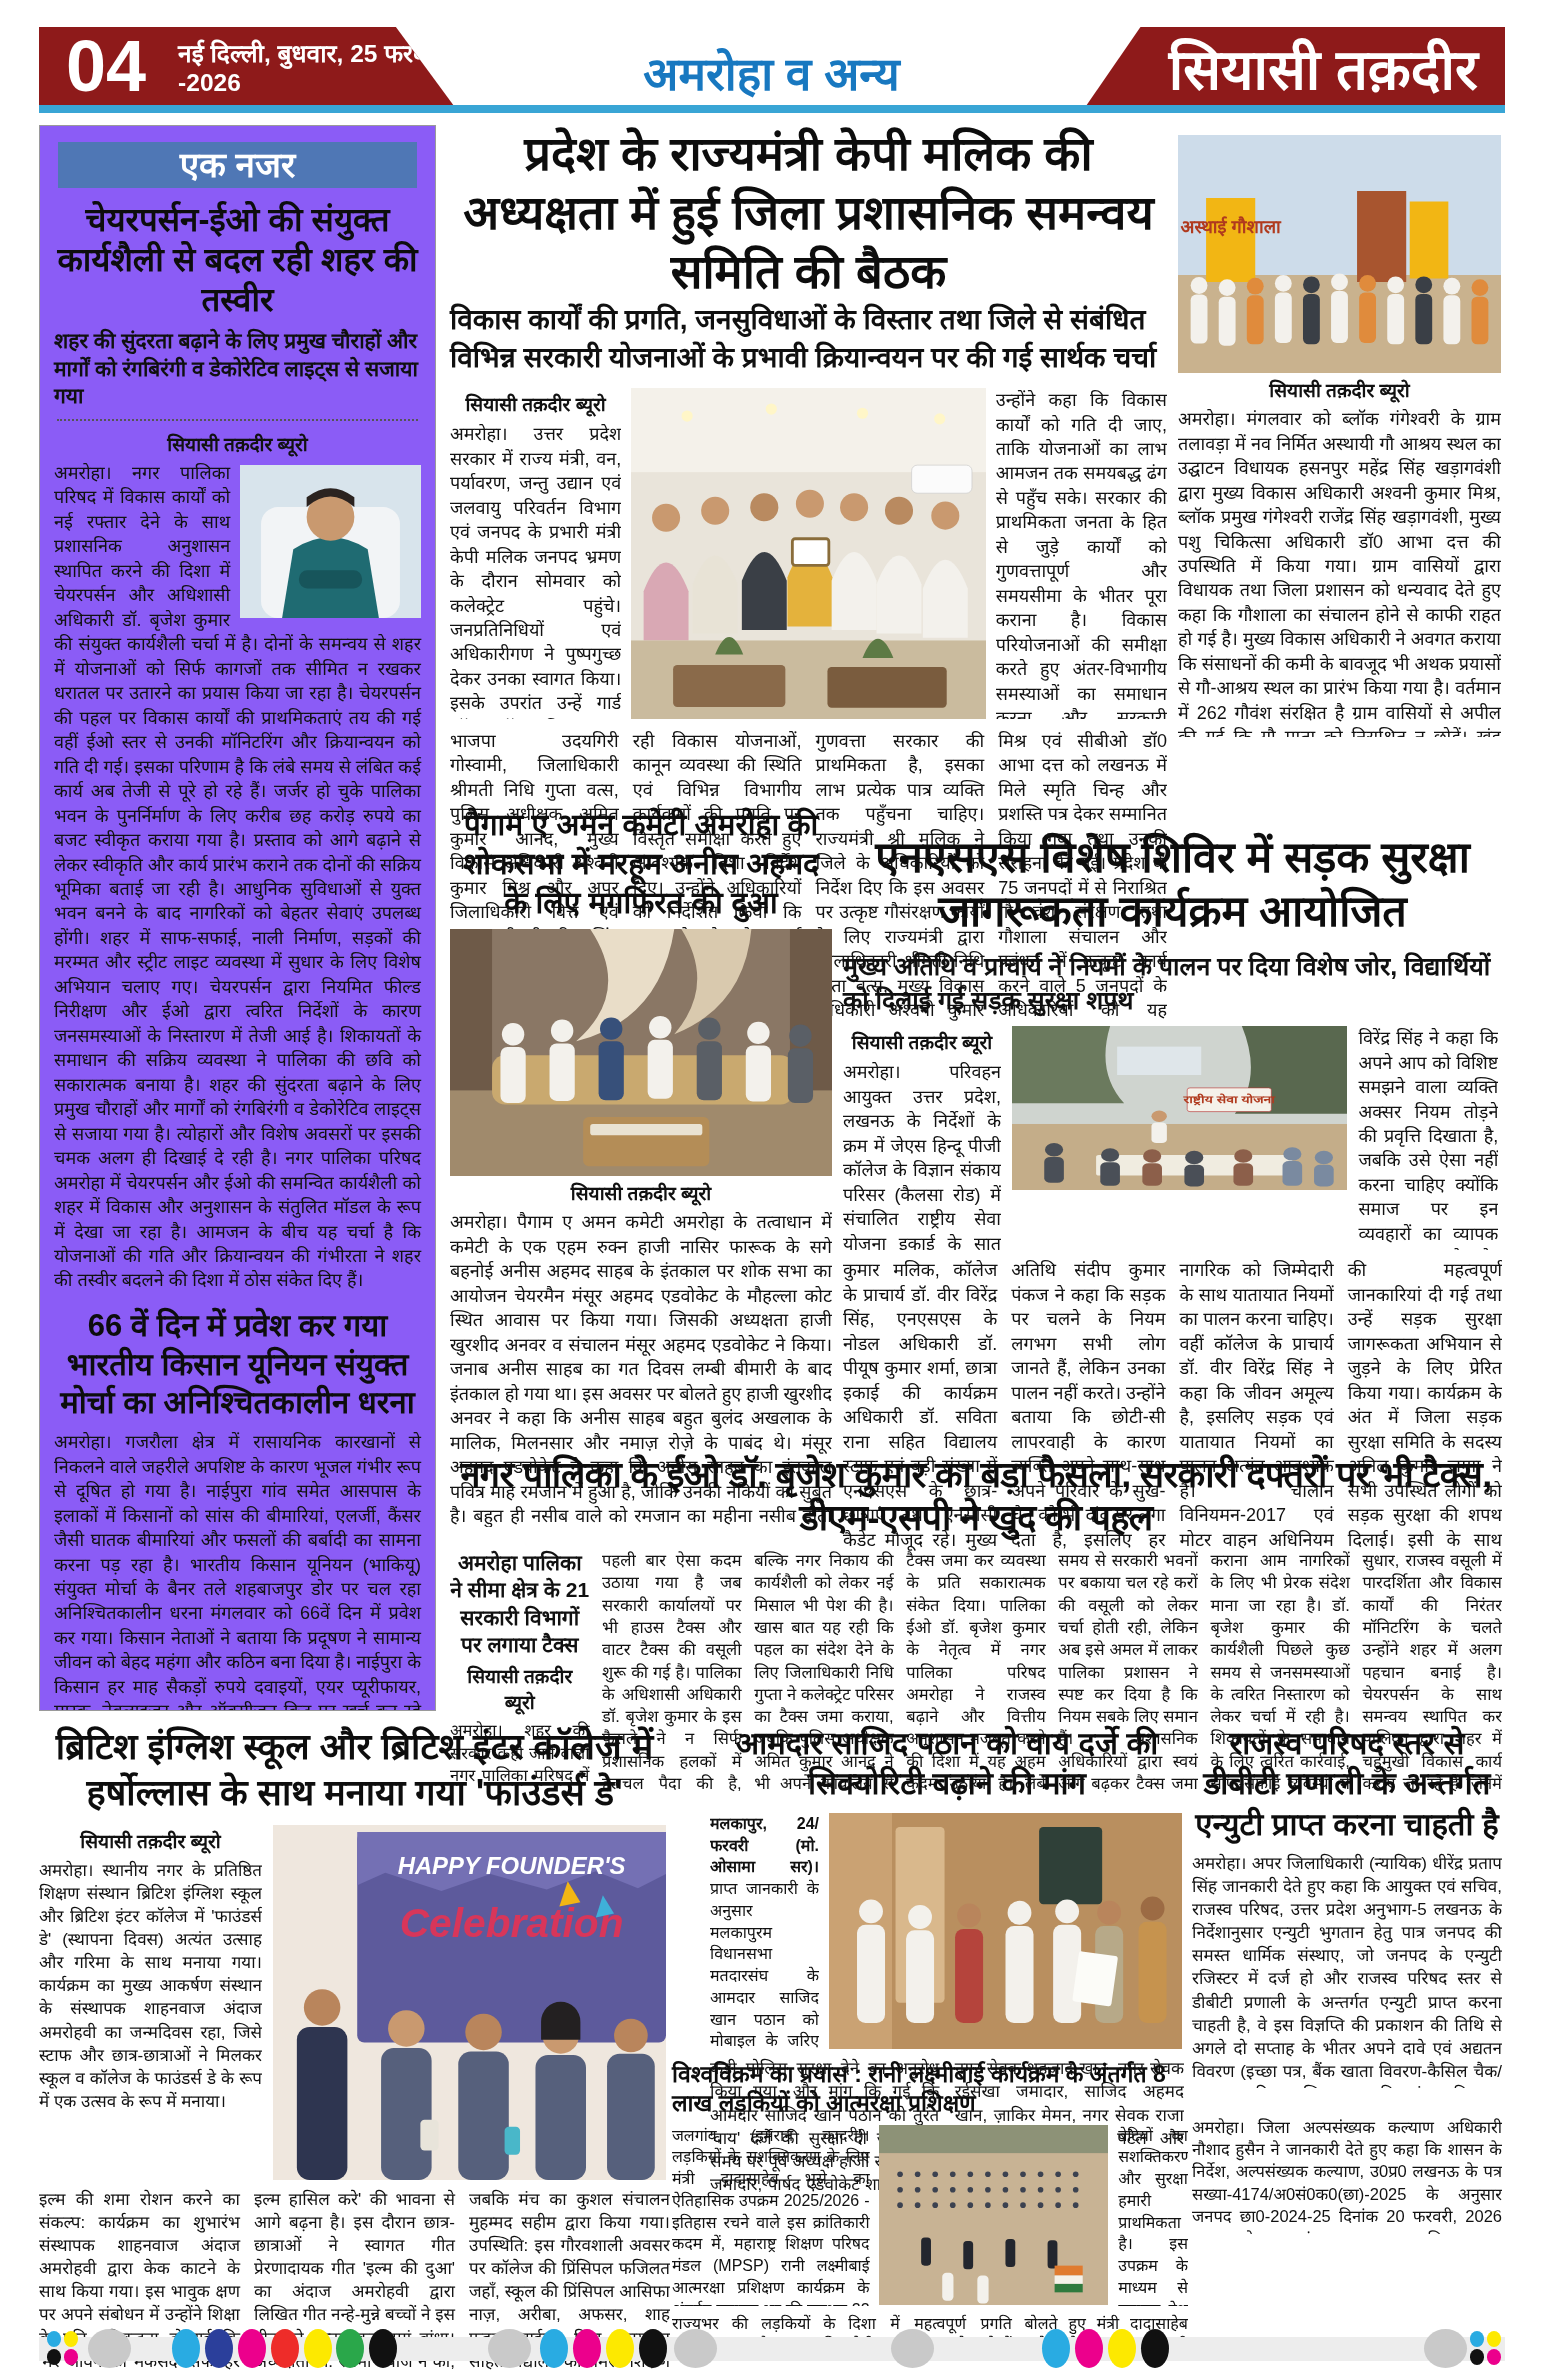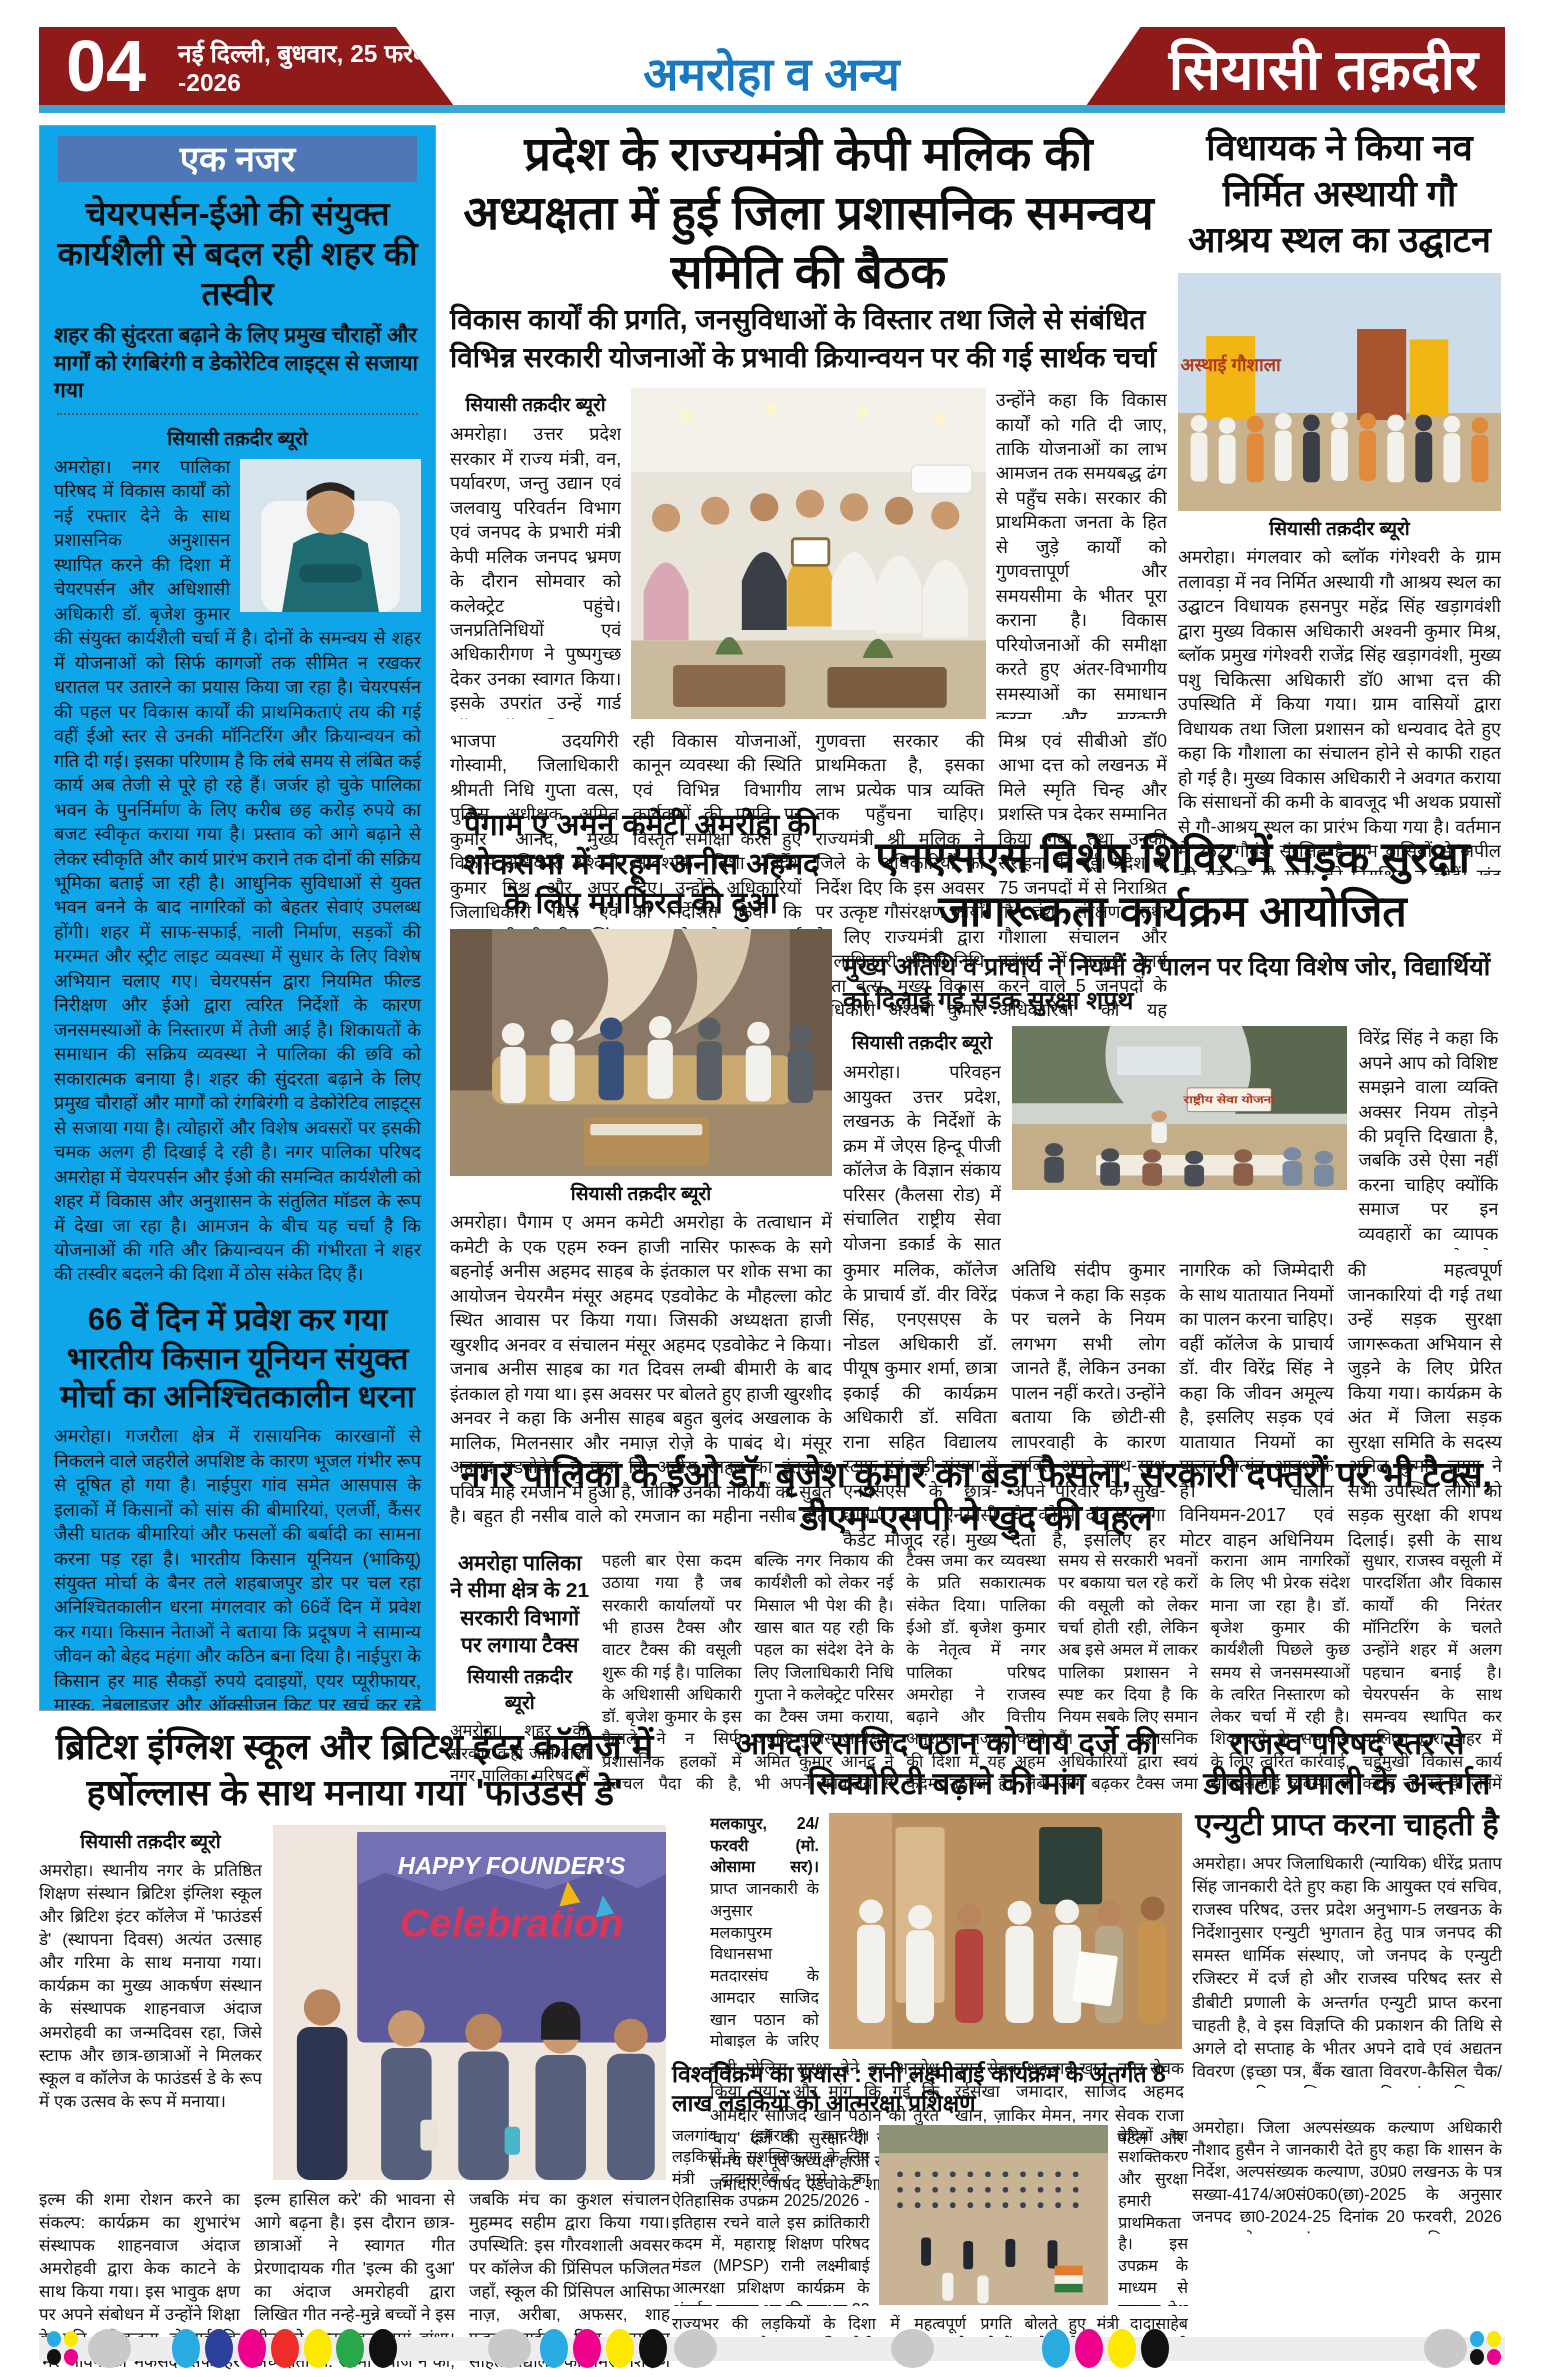--- a/index.html
+++ b/index.html
@@ -18,22 +18,22 @@
   #cyan-bar{left:39px;top:105px;width:1466px;height:8.4px;background:#39a5d5;}
   
   .headline{font-weight:900;text-align:center;color:#0d0d0d;}
   .subhead{font-weight:800;text-align:left;color:#101010;}
   .byline{font-weight:700;text-align:center;font-size:19px;margin:4.2px 0;}
   .body-txt{font-size:18px;line-height:1.36;text-align:justify;}
   .dots-rule{border-top:2.1px dotted #555;margin:9.8px 2.8px;}
   .photo{background:#dfe5e8;overflow:hidden;}
   .photo svg{display:block;width:100%;height:100%;}
   
-  #left-col{left:39px;top:125px;width:397px;height:1586px;background:#0ea5e9;border:0.7px solid #9a9a9a;
-    padding:9px 14px;box-sizing:border-box;overflow:hidden;}
+  #left-col{left:39px;top:125px;width:397px;height:1586px;background:#8b5cf6;border:0.7px solid #9a9a9a;
+    padding:15px 14px;box-sizing:border-box;overflow:hidden;}
   #left-col .band{background:#4f77b5;color:#fff;font-size:35px;font-weight:800;text-align:center;
     height:46px;line-height:46px;margin:1.4px 4.2px 11.2px;}
   #left-col .h1{font-size:33px;line-height:1.22;}
   #left-col .sub1{font-size:21px;line-height:1.3;margin-top:7px;}
   #left-col .h2{font-size:31px;line-height:1.25;margin:14px 0 7px;}
   .photo-portrait{float:right;width:181px;height:153px;margin:4.2px 0 5.6px 9.8px;}
   
   #center-art{left:450px;top:125px;width:717px;}
   #center-art .h{font-size:47px;line-height:1.25;}
   #center-art .sub{font-size:28px;line-height:1.35;margin-top:0;}
@@ -180,21 +180,20 @@
           <rect x="60" y="395" width="160" height="60" rx="6" fill="#8a6a4a"></rect>
           <rect x="280" y="398" width="170" height="58" rx="6" fill="#7a5c3e"></rect>
         </svg>
       </div>
       <div class="colB body-txt">उन्होंने कहा कि विकास कार्यों को गति दी जाए, ताकि योजनाओं का लाभ आमजन तक समयबद्ध ढंग से पहुँच सके। सरकार की प्राथमिकता जनता के हित से जुड़े कार्यों को गुणवत्तापूर्ण और समयसीमा के भीतर पूरा कराना है। विकास परियोजनाओं की समीक्षा करते हुए अंतर-विभागीय समस्याओं का समाधान करना और सरकारी योजनाओं के प्रभावी क्रियान्वयन को सुनिश्चित करने के निर्देश दिए।</div>
     </div>
     <div class="cols4 body-txt">भाजपा उदयगिरी गोस्वामी, जिलाधिकारी श्रीमती निधि गुप्ता वत्स, पुलिस अधीक्षक अमित कुमार आनंद, मुख्य विकास अधिकारी अश्वनी कुमार मिश्र और अपर जिलाधिकारी वित्त एवं राजस्व श्रीमती गरिमा सिंह सहित संबंधित अधिकारी उपस्थित रहे। बैठक में राज्यमंत्री ने जिले में चल रही विकास योजनाओं, कानून व्यवस्था की स्थिति एवं विभिन्न विभागीय कार्यक्रमों की प्रगति पर विस्तृत समीक्षा करते हुए आवश्यक दिशा निर्देश दिए। उन्होंने अधिकारियों को निर्देशित किया कि जनता से जुड़े प्रत्येक कार्य में तत्परता सुनिश्चित की जाए। उन्होंने कहा कि विकास कार्यों में गति और गुणवत्ता सरकार की प्राथमिकता है, इसका लाभ प्रत्येक पात्र व्यक्ति तक पहुँचना चाहिए। राज्यमंत्री श्री मलिक ने जिले के अधिकारियों को निर्देश दिए कि इस अवसर पर उत्कृष्ट गौसंरक्षण कार्यों के लिए राज्यमंत्री द्वारा जिलाधिकारी श्रीमती निधि गुप्ता वत्स, मुख्य विकास अधिकारी अश्वनी कुमार मिश्र एवं सीबीओ डॉ0 आभा दत्त को लखनऊ में मिले स्मृति चिन्ह और प्रशस्ति पत्र देकर सम्मानित किया गया तथा उनकी सराहना की गई। प्रदेश के 75 जनपदों में से निराश्रित गौ वंश संरक्षण तथा गौशाला संचालन और प्रबंधन में उत्कृष्ट कार्य करने वाले 5 जनपदों के अधिकारियों को यह सम्मान मिला है, जिससे अमरोहा भी शामिल है।</div>
   </div>
 
   <div class="abs" id="right-art">
-    <div class="headline h">विधायक ने किया नव निर्मित अस्थायी गौ आश्रय स्थल का उद्घाटन</div>
     <div class="photo photo-gau">
       <svg viewBox="0 0 460 340" preserveAspectRatio="none">
         <rect width="460" height="340" fill="#cddcea"></rect>
         <rect y="200" width="460" height="140" fill="#c9b28e"></rect>
         <rect x="40" y="90" width="70" height="120" fill="#f2b614"></rect>
         <text x="75" y="140" font-size="26" font-weight="bold" fill="#b03a1e" text-anchor="middle">अस्थाई गौशाला</text>
         <rect x="330" y="95" width="55" height="110" fill="#f2b614"></rect>
         <rect x="255" y="80" width="70" height="130" fill="#a8552f"></rect>
         <g fill="#f3f1ec">
           <circle cx="30" cy="215" r="12"></circle>

